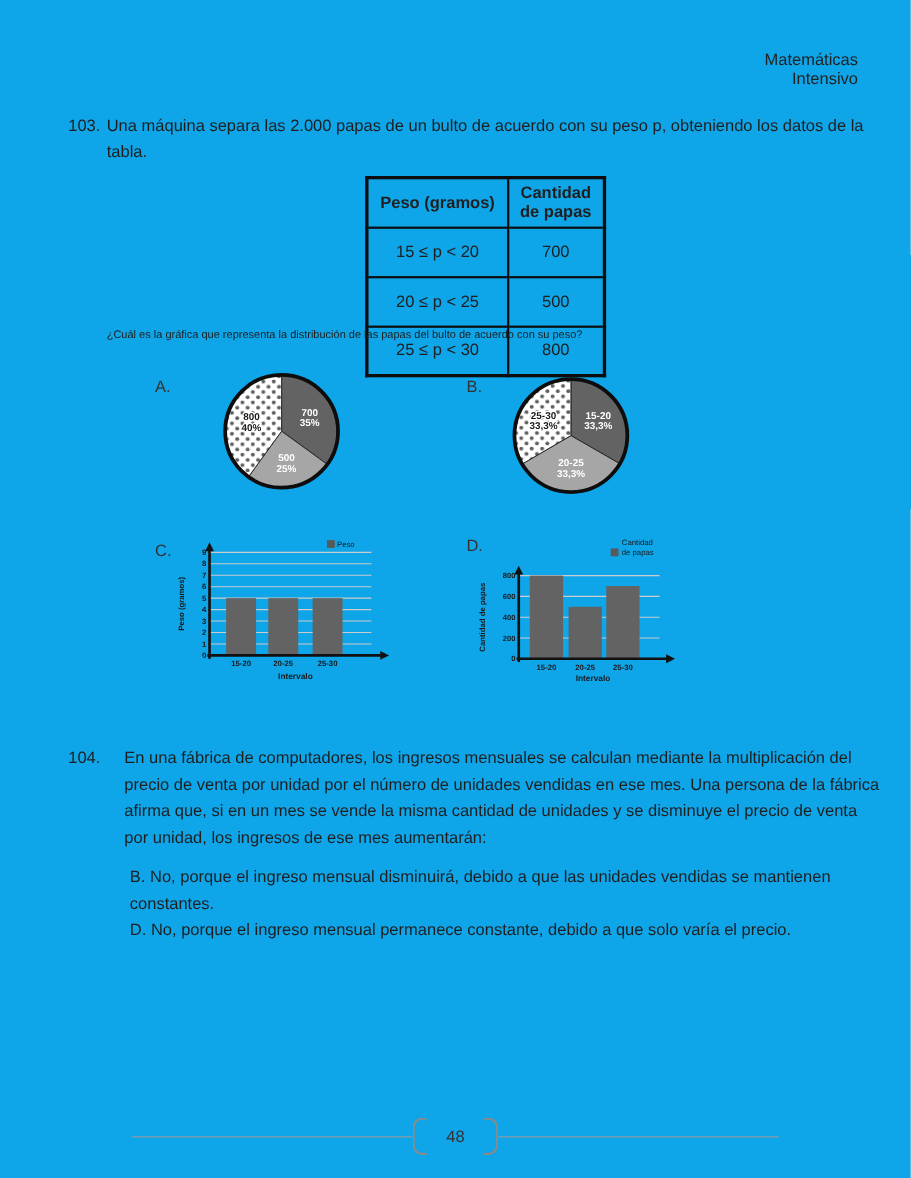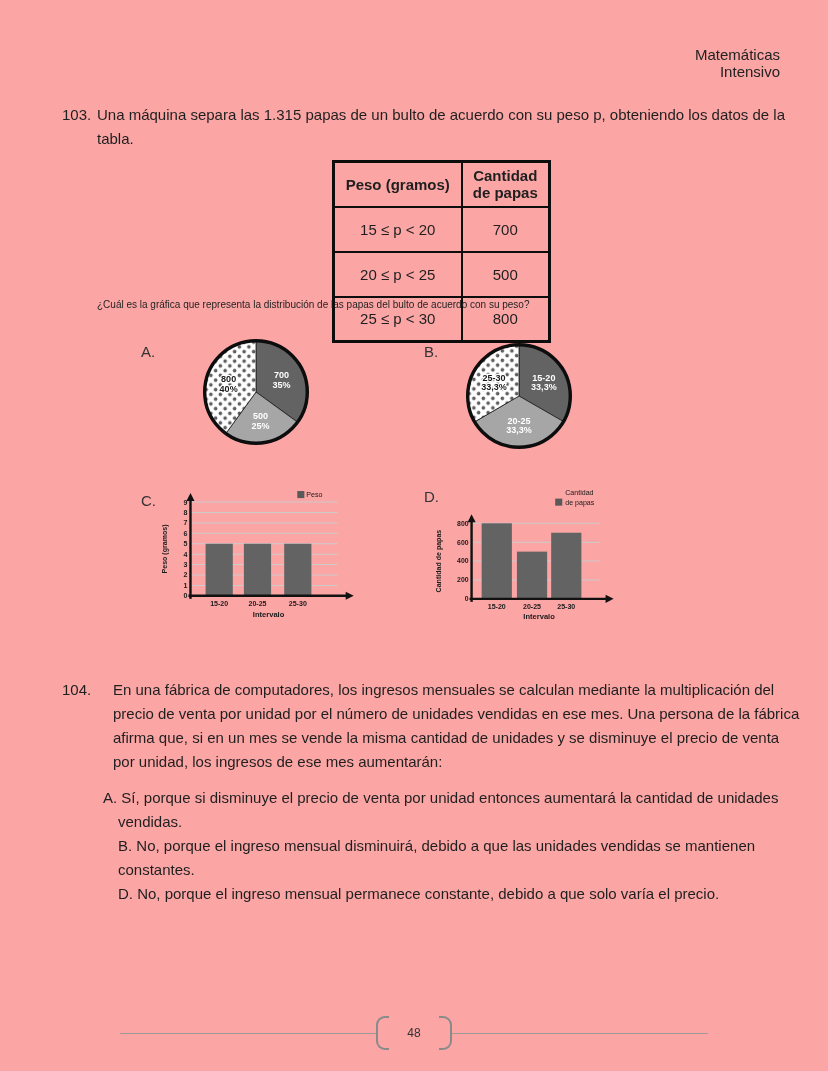--- a/index.html
+++ b/index.html
@@ -1,20 +1,20 @@
 <!DOCTYPE html>
 <html><head>
 <meta charset="utf-8">
 <style>
   * { margin:0; padding:0; box-sizing:border-box; }
   html,body { background:#e8e8e8; }
   body { font-family:"Liberation Sans", sans-serif; color:#1f1f1f; }
   .page {
     position:relative; width:828px; height:1071px; margin:0 auto;
-    background:#fca5a5; overflow:hidden;
+    background:#0ea5e9; overflow:hidden;
   }
   
   .header { position:absolute; top:46px; right:48px; text-align:right;
             font-size:15px; line-height:17px; color:#222; }
   
   .qrow { position:absolute; display:flex; font-size:15px; line-height:24px; }
   .qnum { width:35px; flex:0 0 35px; }
   .qtext { width:692px; }
   
   .dtable { position:absolute; top:160px; left:332px; border-collapse:collapse;
@@ -37,35 +37,35 @@
   .q104opts .opt.first { text-indent:-15px; }
   
   .footer { position:absolute; top:1015px; left:120px; width:588px; height:36px;
             display:flex; align-items:center; }
   .fline { flex:1; height:0; border-top:1.5px solid #9a9a9a; }
   .fbracket { width:13px; height:34px; flex:0 0 13px; }
   .fbracket.left  { border-left:2.5px solid #8a8a8a; border-top:2.5px solid #8a8a8a;
                     border-bottom:2.5px solid #8a8a8a; border-radius:9px 0 0 9px; }
   .fbracket.right { border-right:2.5px solid #8a8a8a; border-top:2.5px solid #8a8a8a;
                     border-bottom:2.5px solid #8a8a8a; border-radius:0 9px 9px 0; }
-  .fpage { padding:0 18px; font-size:12px; color:#333;text-align:right; }
+  .fpage { padding:0 18px; font-size:15px; color:#333;text-align:right; }
 </style>
 </head>
 <body>
 
 <div class="page">
 
   <div class="header">
     <div>Matemáticas</div>
     <div>Intensivo</div>
   </div>
 
   <div class="qrow" style="top:103px; left:62px;">
     <div class="qnum">103.</div>
-    <div class="qtext">Una máquina separa las 1.315 papas de un bulto de acuerdo con su peso p, obteniendo los datos de la tabla.</div>
+    <div class="qtext">Una máquina separa las 2.000 papas de un bulto de acuerdo con su peso p, obteniendo los datos de la tabla.</div>
   </div>
 
   <table class="dtable">
     <thead>
       <tr>
         <th>Peso (gramos)</th>
         <th>Cantidad de papas</th>
       </tr>
     </thead>
     <tbody>
@@ -194,21 +194,20 @@
         <text x="136" y="21.8" font-size="7" fill="#1a1a1a" font-family="&quot;Liberation Sans&quot;,sans-serif">de papas</text>
       </svg>
     </div>
 
   <div class="qrow" style="top:678px; left:62px;gap:16px;">
     <div class="qnum">104.</div>
     <div class="qtext">En una fábrica de computadores, los ingresos mensuales se calculan mediante la multiplicación del precio de venta por unidad por el número de unidades vendidas en ese mes. Una persona de la fábrica afirma que, si en un mes se vende la misma cantidad de unidades y se disminuye el precio de venta por unidad, los ingresos de ese mes aumentarán:</div>
   </div>
 
   <div class="q104opts">
-    <div class="opt first">A. Sí, porque si disminuye el precio de venta por unidad entonces aumentará la cantidad de unidades vendidas.</div>
     <div class="opt">B. No, porque el ingreso mensual disminuirá, debido a que las unidades vendidas se mantienen constantes.</div>
     <div class="opt">D. No, porque el ingreso mensual permanece constante, debido a que solo varía el precio.</div>
   </div>
 
   <div class="footer">
     <div class="fline"></div>
     <div class="fbracket left"></div>
     <div class="fpage">48</div>
     <div class="fbracket right"></div>
     <div class="fline"></div>

